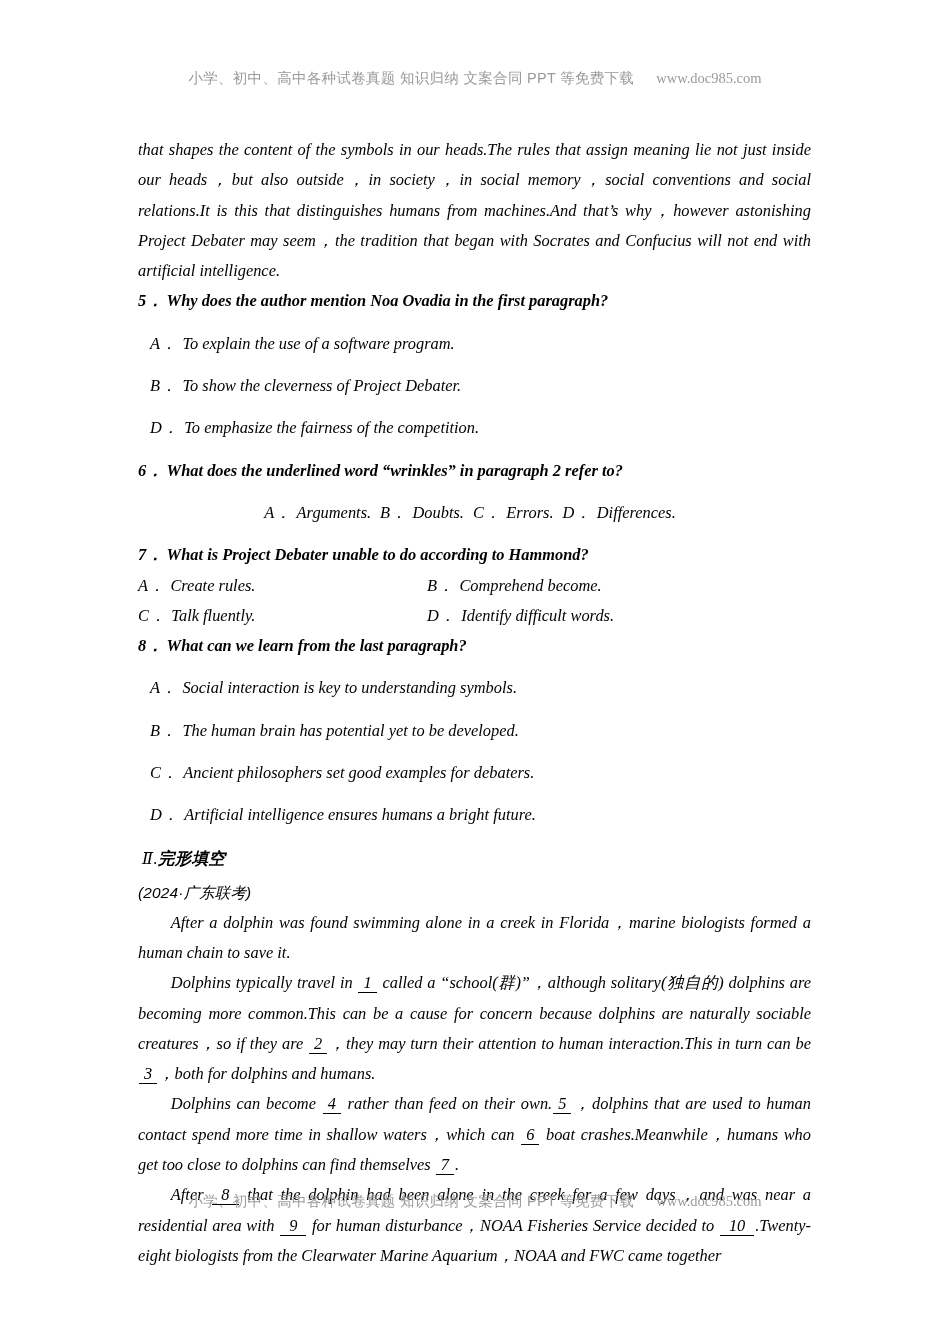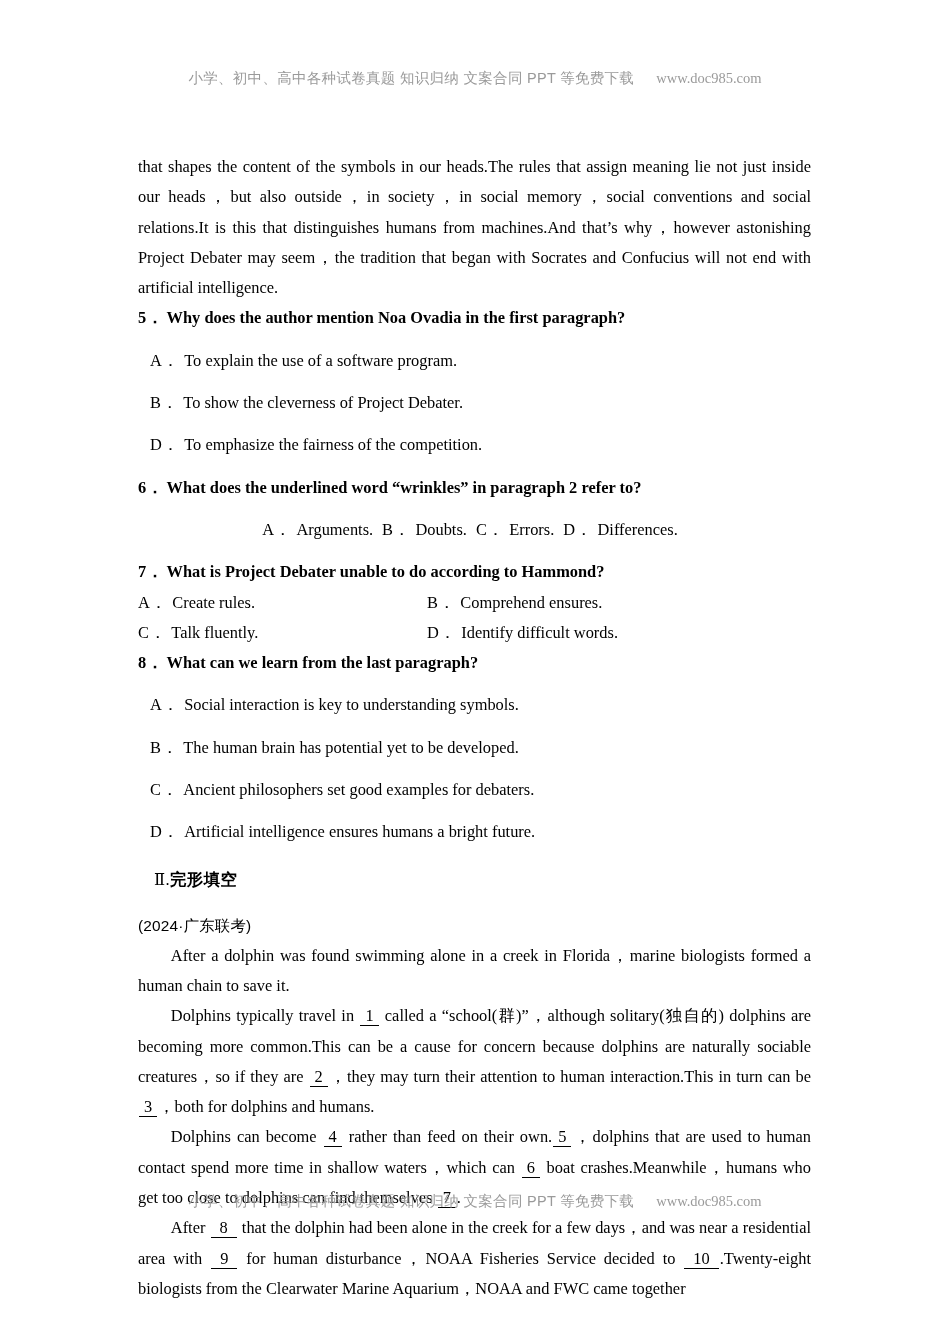--- a/index.html
+++ b/index.html
@@ -38,22 +38,23 @@
     font-family: "Liberation Serif", "DejaVu Serif", serif;
     margin-left: 22px;
     letter-spacing: 0;
   }
   #header-watermark { top: 69px; }
   #footer-watermark { top: 1192px; }
 
   .content {
     position: absolute;
     left: 138px;
-    top: 152px;
+    top: 135px;
     width: 673px;
+    font-style: italic;
   }
 
   
   p.body-para {
     margin: 0;
     font-size: 16.4px;
     line-height: 30.3px;
     text-align: justify;
     text-justify: inter-word;
     text-align-last: left;
@@ -92,21 +93,21 @@
     gap: 12px;
   }
   .opt-col-a { width: 277px; flex: 0 0 277px; }
   .opt-col-b { flex: 1 1 auto; }
 
   
   .opt-inline { white-space: nowrap; text-align: center; }
   .opt-inline .seg { margin-right: 9px; }
 
   .section-head {
-    margin: 16px;
+    margin: 4px;
     font-size: 16.4px;
     line-height: 31px;
     font-family: "Liberation Sans", "DejaVu Sans", sans-serif;
     font-weight: bold;
     letter-spacing: 0.4px;
   }
   .section-head .roman {
     font-family: "Liberation Serif", "DejaVu Serif", serif;
     font-weight: normal;
   }
@@ -159,21 +160,21 @@
     </p>
 
     <p class="q-stem">
       <span class="q-num">7．</span><span class="stem-text">What is Project Debater unable to do according to Hammond?</span>
     </p>
     <div class="opt-row">
       <div class="opt-col-a">
         <span class="opt-letter">A．</span><span class="opt-text">Create rules.</span>
       </div>
       <div class="opt-col-b">
-        <span class="opt-letter">B．</span><span class="opt-text">Comprehend ensures.</span>
+        <span class="opt-letter">B．</span><span class="opt-text">Comprehend become.</span>
       </div>
     </div>
     <div class="opt-row">
       <div class="opt-col-a">
         <span class="opt-letter">C．</span><span class="opt-text">Talk fluently.</span>
       </div>
       <div class="opt-col-b">
         <span class="opt-letter">D．</span><span class="opt-text">Identify difficult words.</span>
       </div>
     </div>

